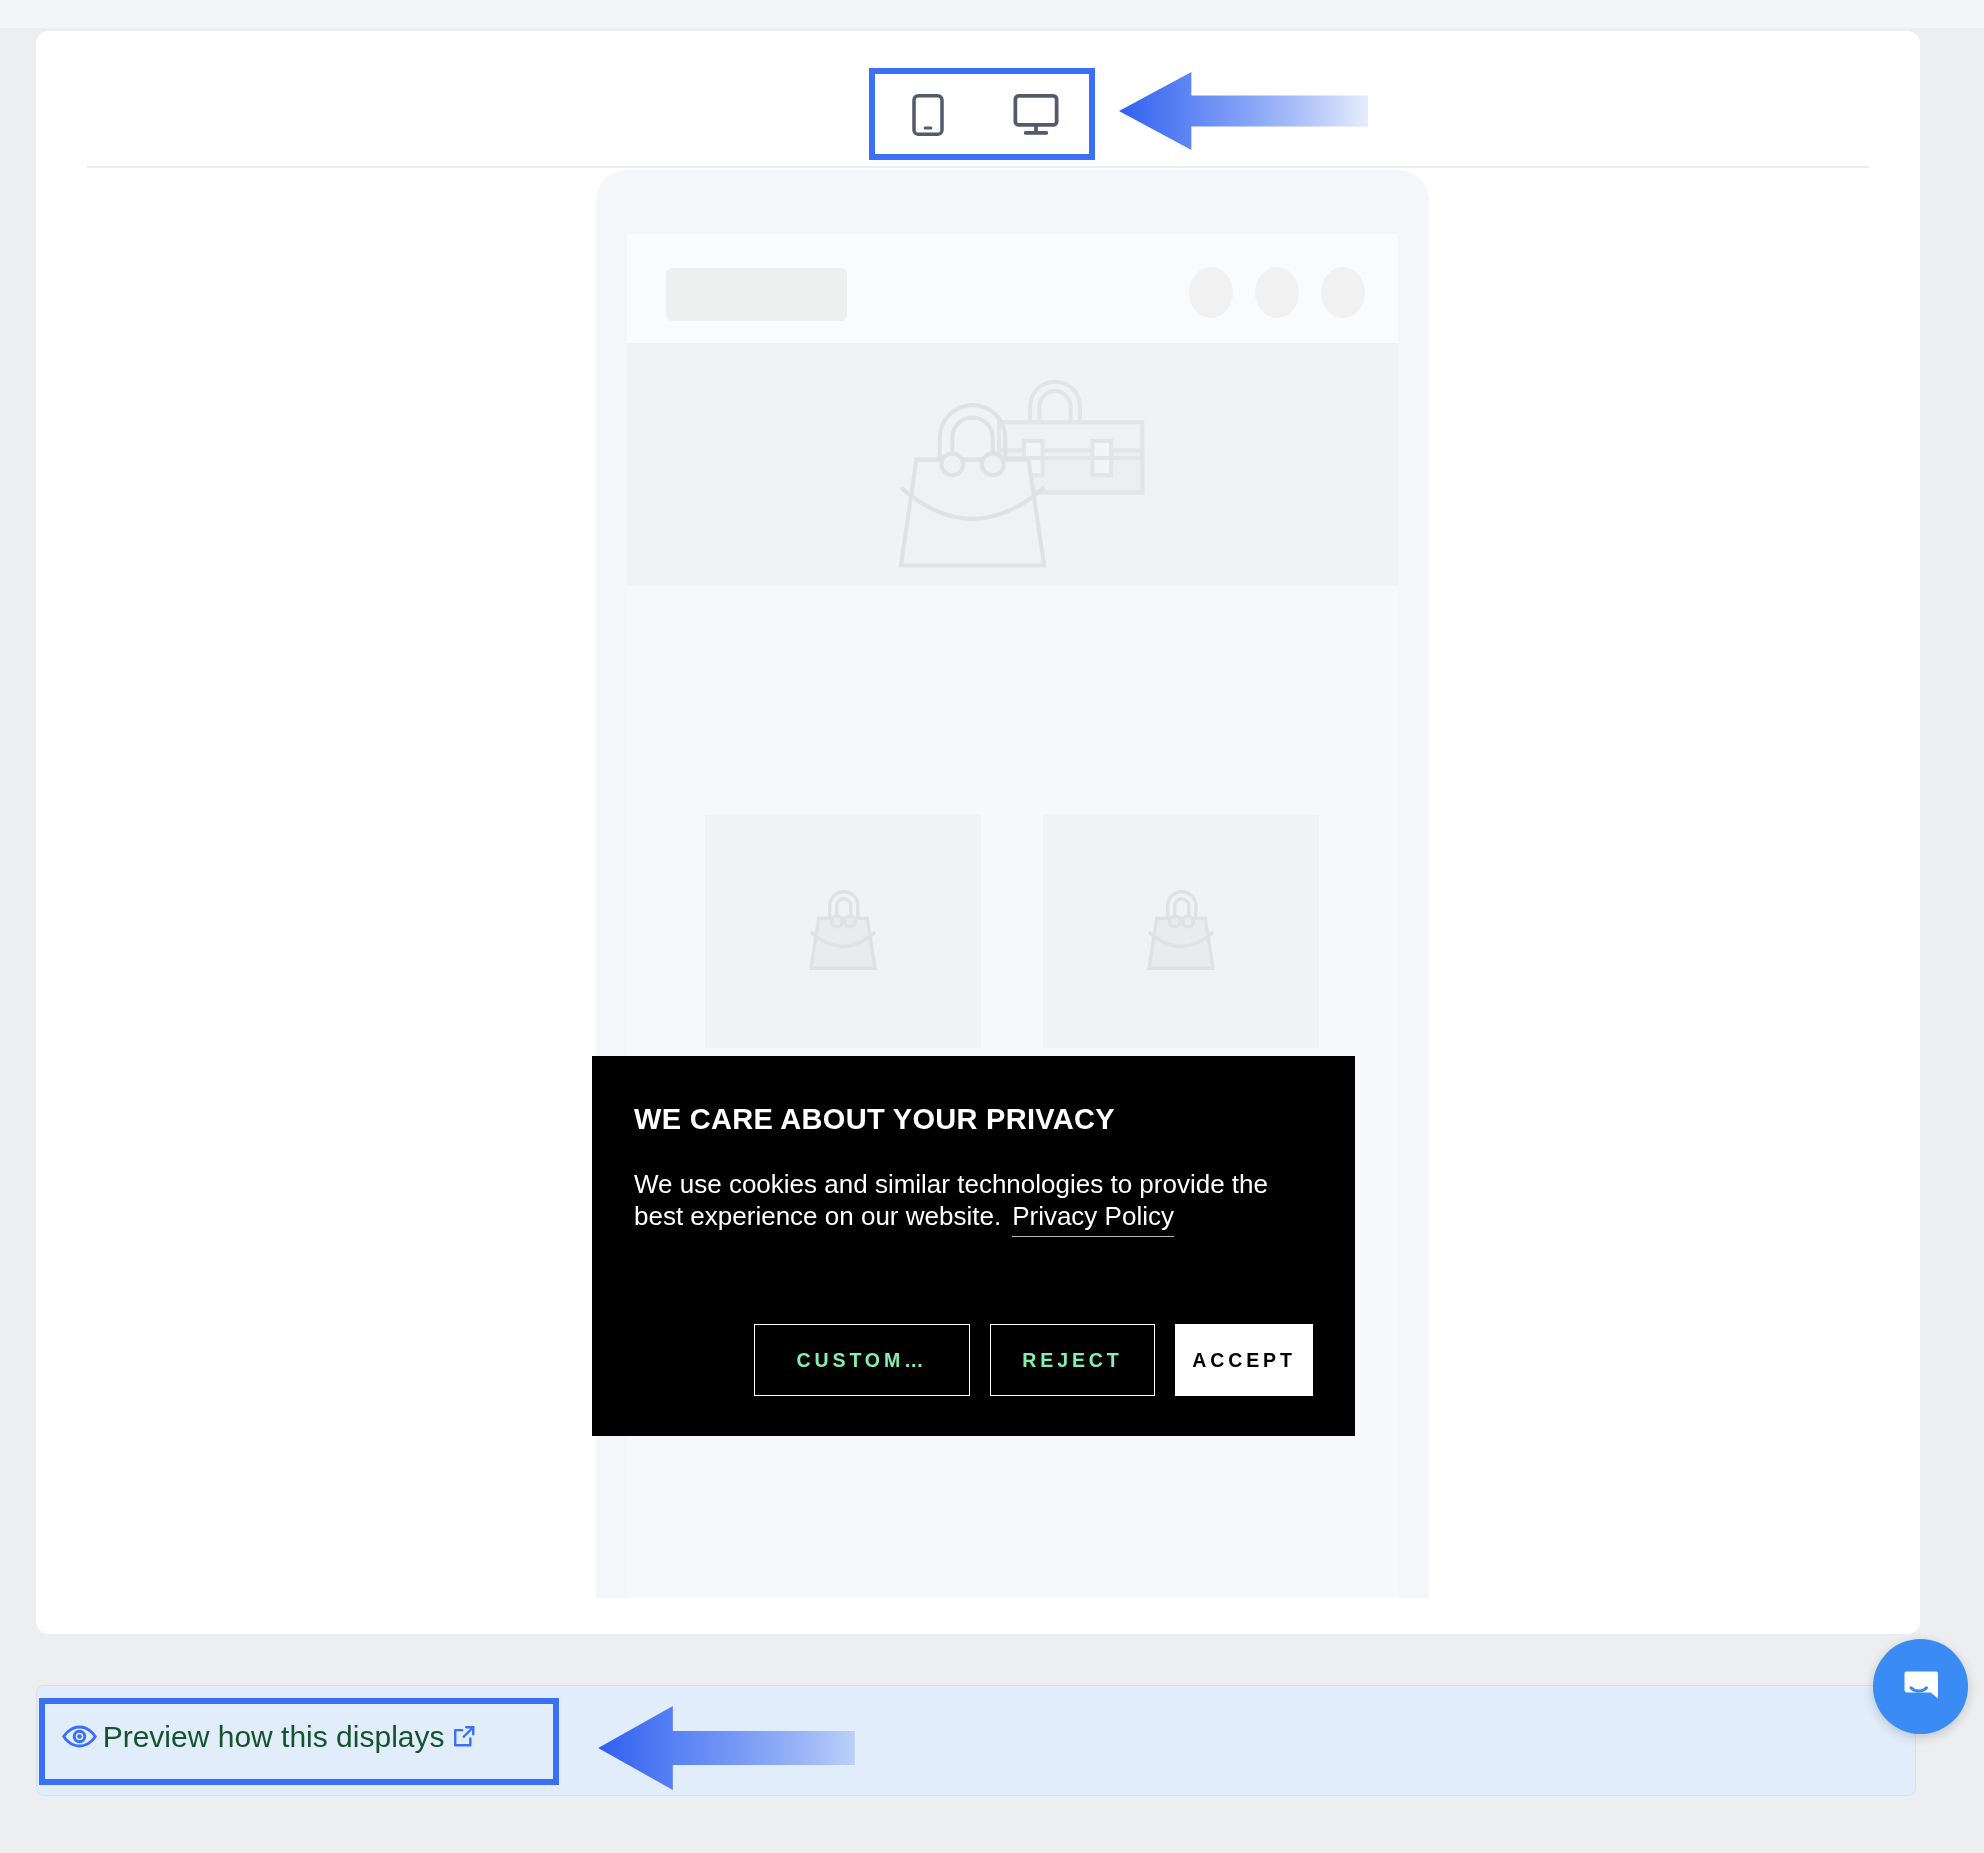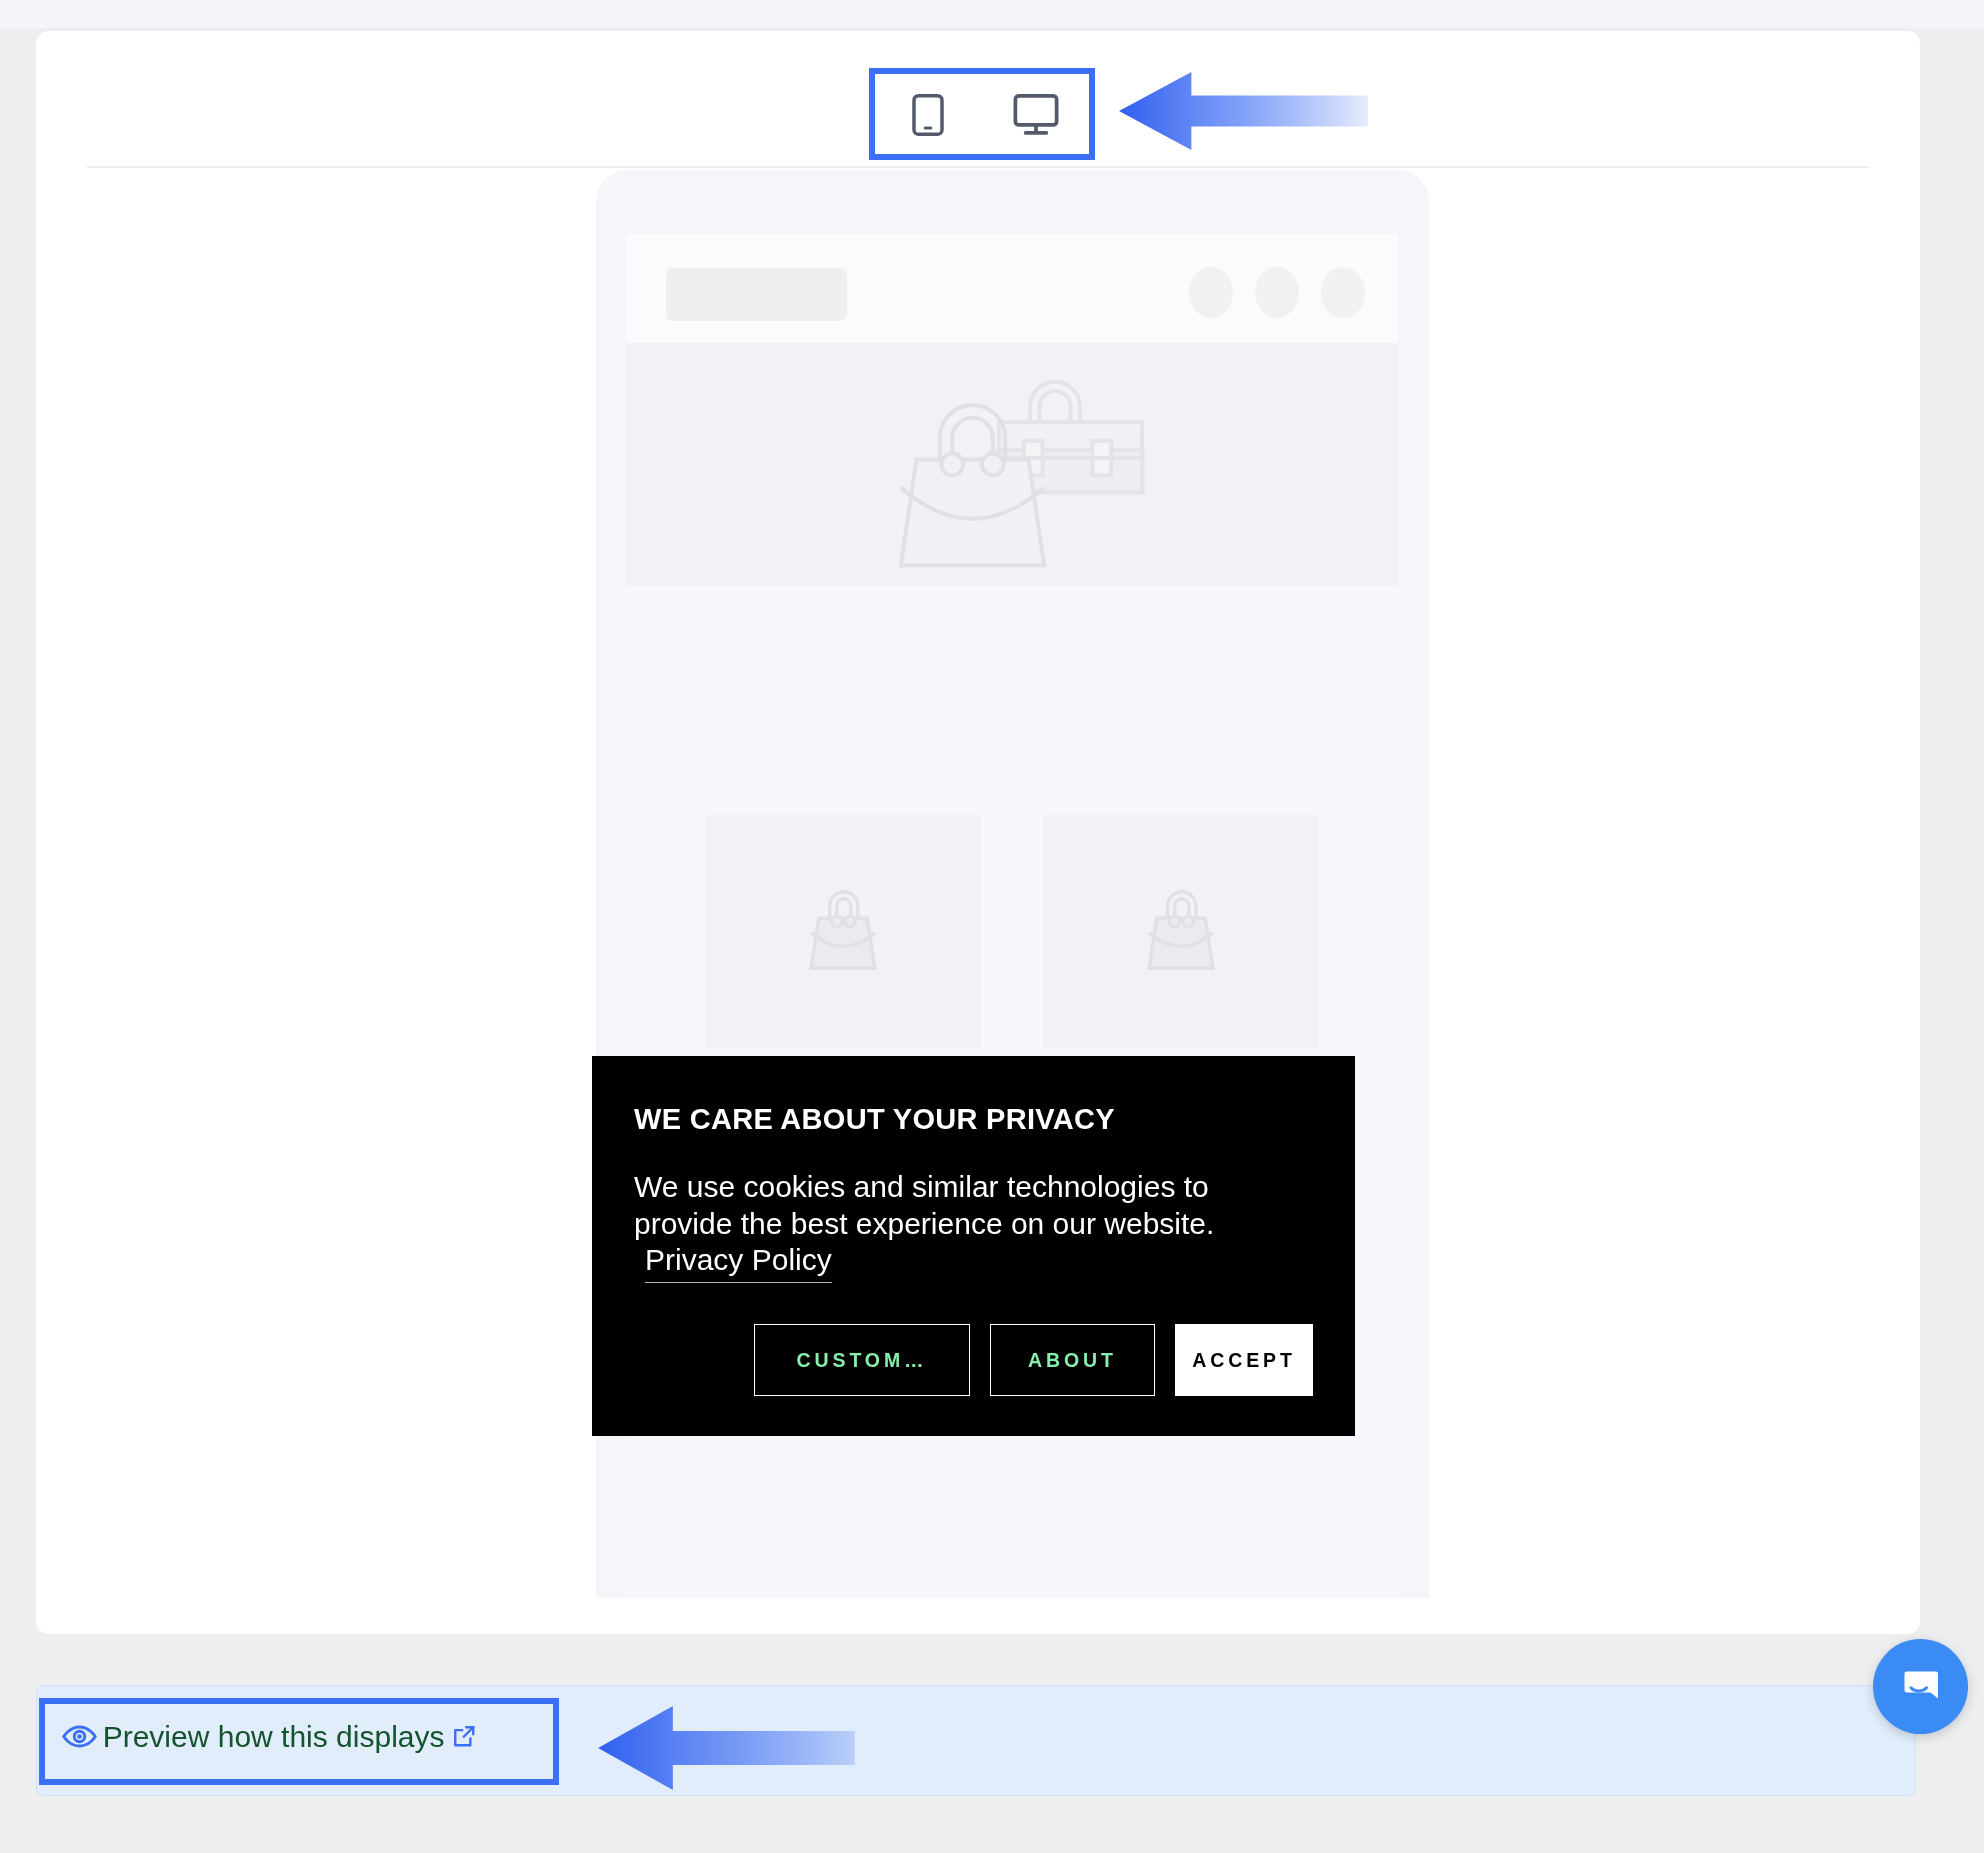--- a/index.html
+++ b/index.html
@@ -176,21 +176,21 @@
   }
   .cookie-title {
     color: #ffffff;
     font-size: 29px;
     font-weight: 700;
     letter-spacing: 0.3px;
     margin: 0 0 33px 0;
   }
   .cookie-body {
     color: #ffffff;
-    font-size: 30px;
+    font-size: 26px;
     line-height: 1.22;
     margin: 0;
     font-weight: 400;
   }
   .cookie-link {
     color: #ffffff;
     font-weight: 400;
     border-bottom: 1.6px solid #b9b9b9;
     padding-bottom: 3.1px;
     margin-left: 11px;
@@ -408,21 +408,21 @@
       </div>
     </div>
 
     <div class="cookie-banner" style="left:556px; top:1025px;">
       <div class="cookie-title">WE CARE ABOUT YOUR PRIVACY</div>
       <div class="cookie-body">
         <span>We use cookies and similar technologies to provide the best experience on our website.</span><span class="cookie-link">Privacy Policy</span>
       </div>
       <div class="cookie-btns">
         <div class="ck-btn ck-outline ck-custom">CUSTOM…</div>
-        <div class="ck-btn ck-outline ck-reject">ABOUT</div>
+        <div class="ck-btn ck-outline ck-reject">REJECT</div>
         <div class="ck-btn ck-accept">ACCEPT</div>
       </div>
     </div>
 
   </div>
 
   <div class="toggle-highlight"></div>
 
   <span class="arrow arrow-top">
     <svg width="249" height="78" viewBox="0 0 320 100">

